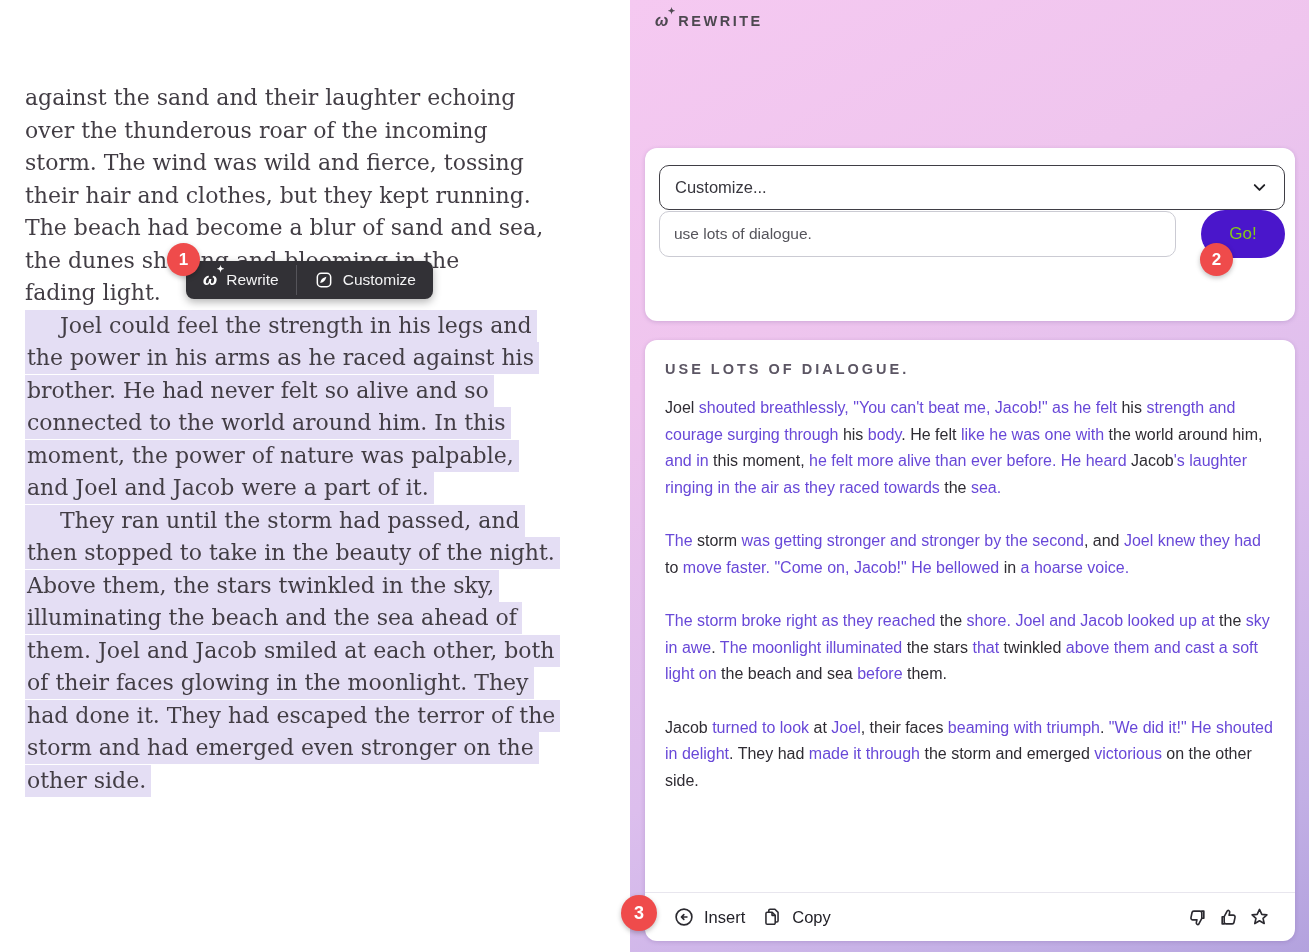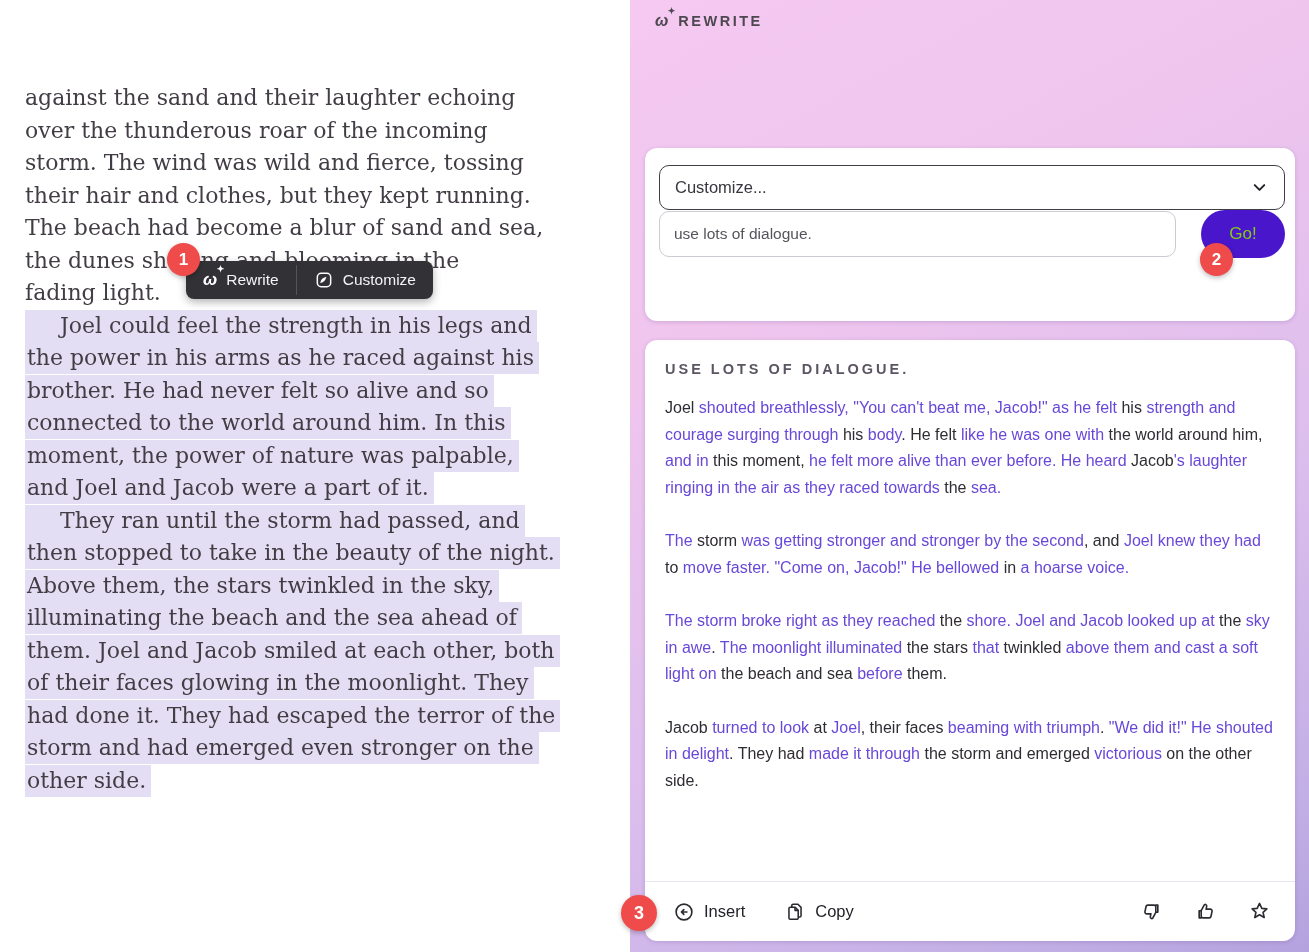--- a/index.html
+++ b/index.html
@@ -57,22 +57,22 @@
   .go { width:84px; height:48px; margin-left:25px; border:none; border-radius:24px;
         background:#4a16cb; color:#84cc16; font-size:17px; font-weight:normal;
         font-family:inherit; cursor:pointer; }
 
   .card2 { top:340px; height:601px; padding:21px 20px 0 20px; display:flex; flex-direction:column; }
   .result-head { font-size:14.5px; font-weight:bold; letter-spacing:3px; color:#5b5563; margin-bottom:18px; }
   .result-par { font-size:16px; line-height:26.5px; margin:0 0 27px; }
   .seg-purple { color:#6848d8; }
   .seg-black  { color:#2f2c33; }
 
-  .result-footer { margin:auto -20px 0; border-top:1px solid #e8e6ee; height:60px;
-                   display:flex; align-items:center; padding:0 20px; gap:23px; }
+  .result-footer { margin:auto -20px 0; border-top:1px solid #e8e6ee; height:49px;
+                   display:flex; align-items:center; padding:0 20px; gap:0; }
   .foot-btn { display:flex; align-items:center; gap:9px; background:none; border:none;
               font-size:16.5px; color:#232229; font-family:inherit; cursor:pointer; padding:6px 8px; }
   .spacer { flex:1; }
   .icon-btn { background:none; border:none; cursor:pointer; padding:4px; display:flex; align-items:center; }
   svg.ico { display:block; }
 </style>
 </head>
 <body>
 
 <div class="doc">

